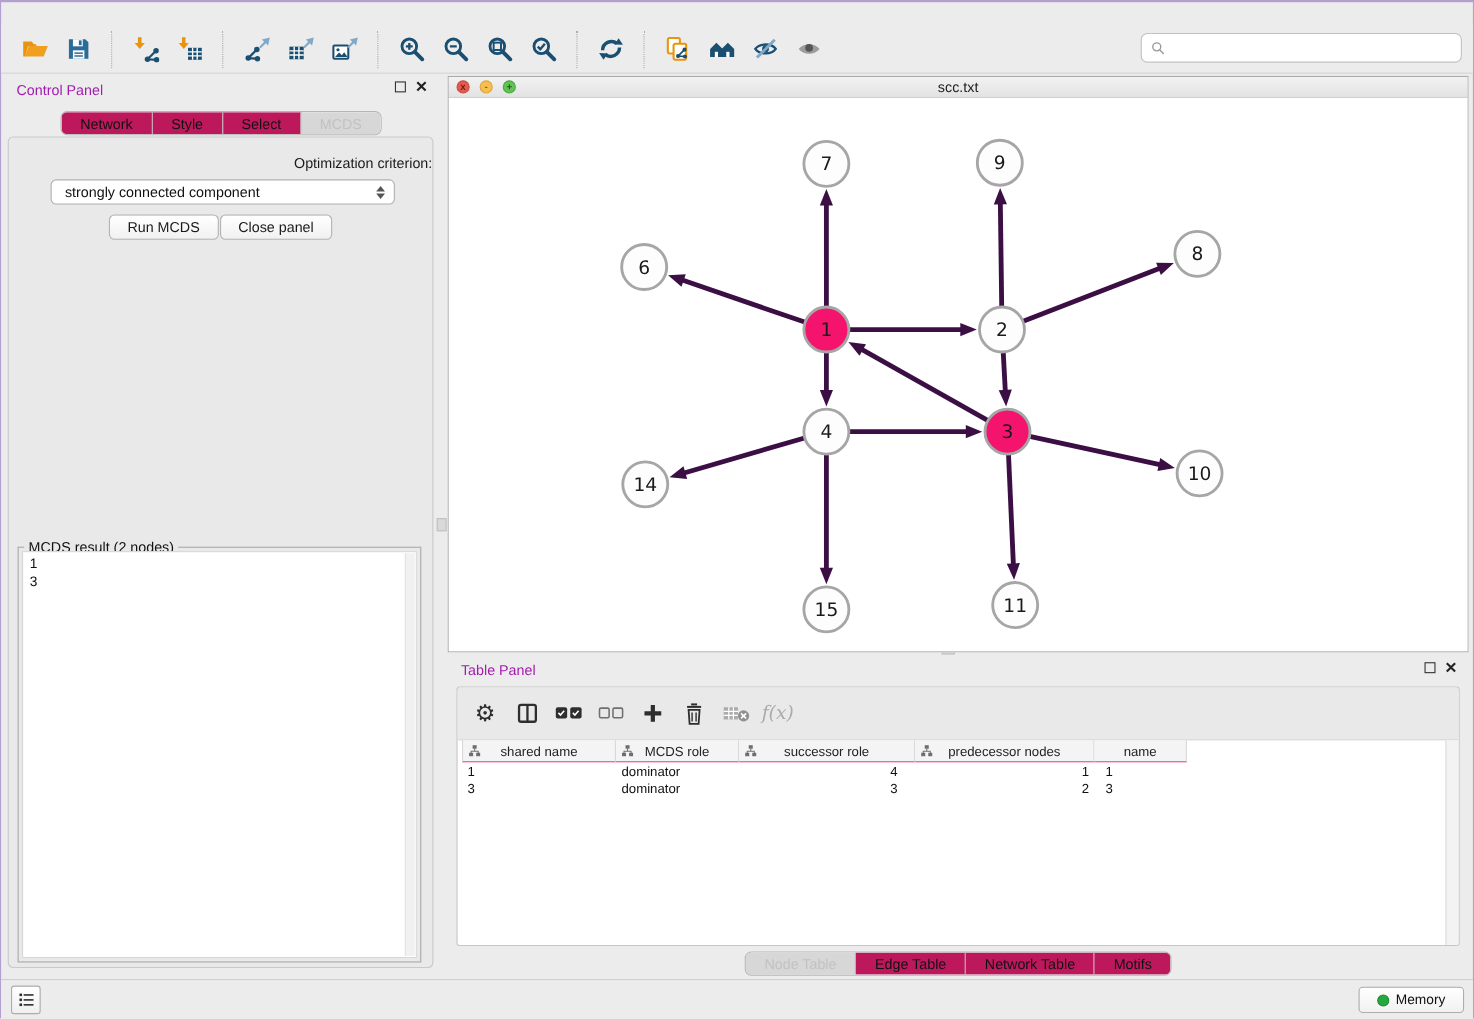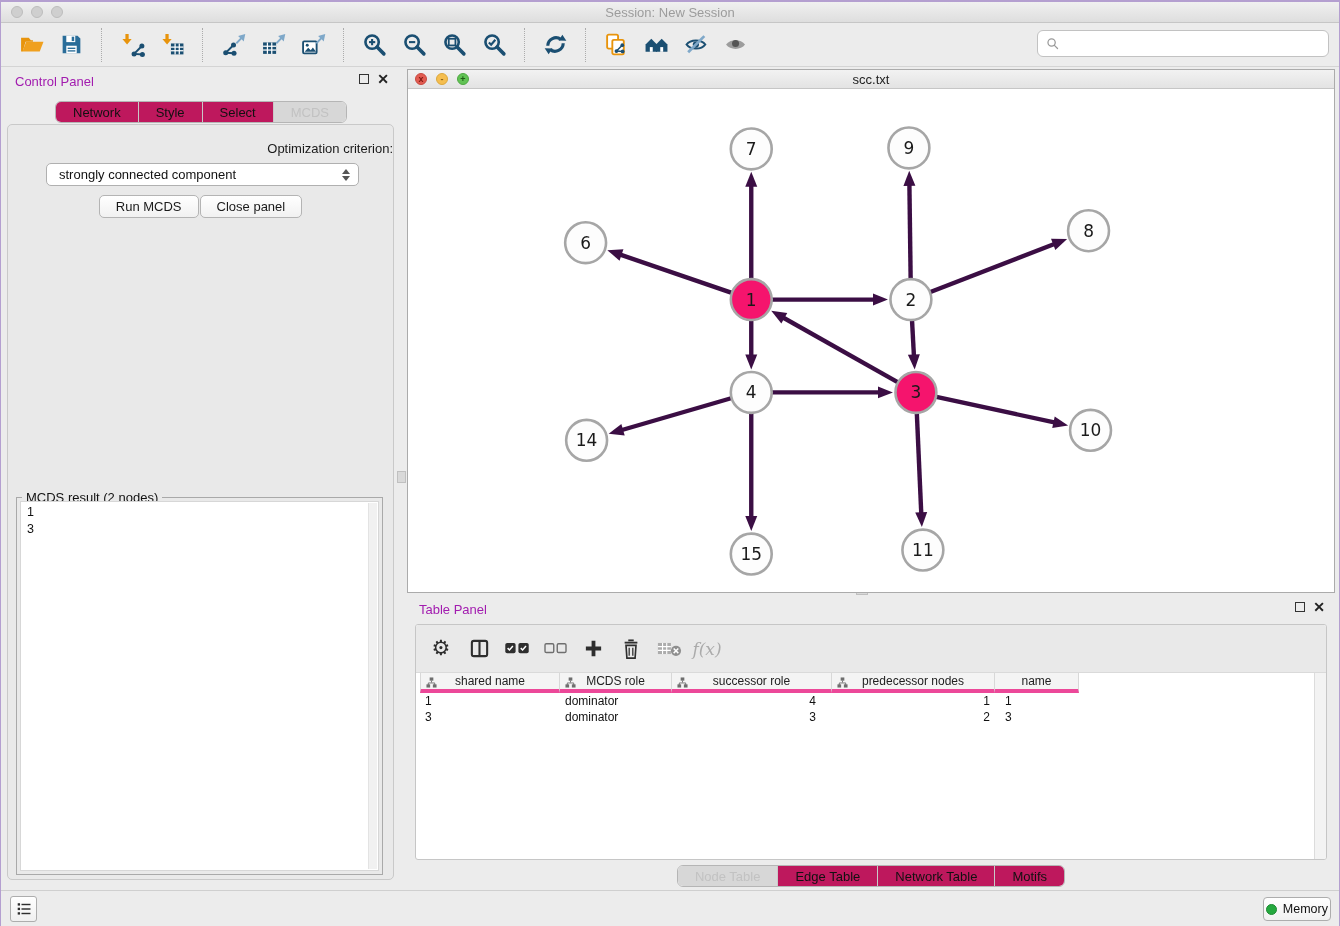--- a/index.html
+++ b/index.html
@@ -99,56 +99,48 @@
     border-bottom:1px solid #DADADA; display:flex; align-items:center; padding-left:8px; }
   .ttbtn { width:34px; height:34px; border:none; background:transparent; cursor:pointer;
     display:flex; align-items:center; justify-content:center; margin-right:4px; }
   .ttbtn svg { display:block; }
   .ttbtn .gear { font-size:21px; color:#2E2E2E; font-family:"DejaVu Sans", sans-serif; line-height:21px; }
   .ttbtn .fx { font-family:"DejaVu Serif", serif; font-style:italic; font-size:17px; color:#ABABAB; }
   .ttbtn.dis { cursor:default; }
   .tbl { position:absolute; left:4px; right:0; top:48px; }
   #tbl-head { display:flex; }
   .hcell { position:relative; height:20px; background:#F4F4F4; border-right:1px solid #D8D8D8;
-    border-bottom:4px solid #ec4899; font-size:12px; color:#222; display:flex; align-items:center; justify-content:center; }
+    border-bottom:1px solid #ec4899; font-size:12px; color:#222; display:flex; align-items:center; justify-content:center; }
   .hcell:first-child { border-left:1px solid #D8D8D8; }
   .treeic { position:absolute; left:5px; top:4px; width:12px; height:12px; }
   .trow { display:flex; cursor:default; }
   .tcell { height:16px; font-size:12px; color:#111; padding:1px 5px 0 5px; overflow:hidden; white-space:nowrap; }
   .tcell.c2 { padding-right:16px; }
   .tcell.c3 { padding-right:5px; }
   .tcell.c4 { padding-left:10px; }
   .tp-vtrack { position:absolute; right:0; top:48px; bottom:0; width:12px; background:#F3F3F3; border-left:1px solid #DCDCDC; }
   .tp-tabs { position:absolute; left:0; right:0; top:267px; display:flex; justify-content:center; }
 
   
   .statusbar { position:absolute; left:0; right:0; bottom:0; height:36px; background:#ECECEC;
     border-top:1px solid #CFCFCF; }
   .list-btn { position:absolute; left:9px; top:5px; width:27px; height:26px;
     background:linear-gradient(#FFFFFF,#F0F0F0); border:1px solid #ADADAD; border-radius:3px;
     display:flex; align-items:center; justify-content:center; cursor:pointer; }
-  .memory-btn { position:absolute; right:8px; top:6px; height:24px; padding:0 2px;
+  .memory-btn { position:absolute; right:8px; top:6px; height:24px; padding:0 16px;
     background:linear-gradient(#FFFFFF,#F1F1F1); border:1px solid #ADADAD; border-radius:4px;
     display:flex; align-items:center; gap:6px; font-size:12.5px; color:#111; cursor:pointer;
     font-family:"Liberation Sans", sans-serif; }
   .mem-dot { width:11px; height:11px; border-radius:50%; background:#25A93F; border:1px solid #1D8A32; }
 </style>
 </head>
 <body>
 
 <div class="app">
 
-  <div class="titlebar">
-    <div class="traffic">
-      <span class="tl"></span>
-      <span class="tl"></span>
-      <span class="tl"></span>
-    </div>
-    <div class="win-title">Session: New Session</div>
-  </div>
 
   <div class="toolbar">
     <div id="toolbar-icons">
         <button class="tbtn">
           <span class="ic">
             <svg viewBox="0 0 24 24">
               <path fill="#E8940C" d="M2 5.5h7.4l2 2.3h2v1.6H6.3L3.6 18.6H2z"></path>
               <path fill="#F0A01E" d="M6.8 9.4h16.7l-3.6 9.2H3.3z"></path>
             </svg>
           </span>

